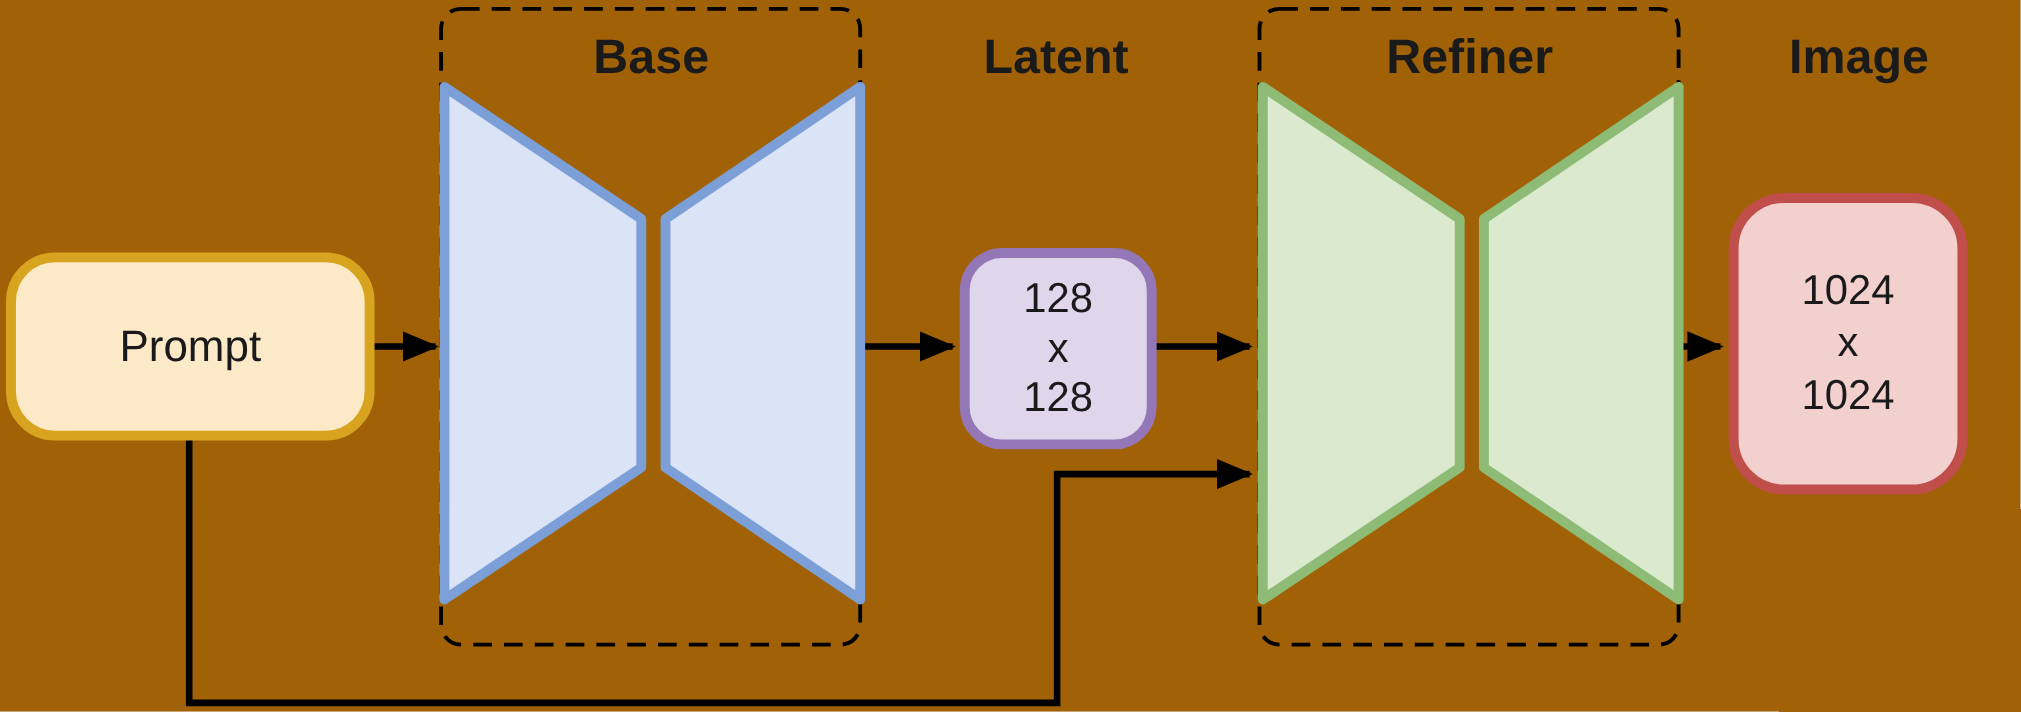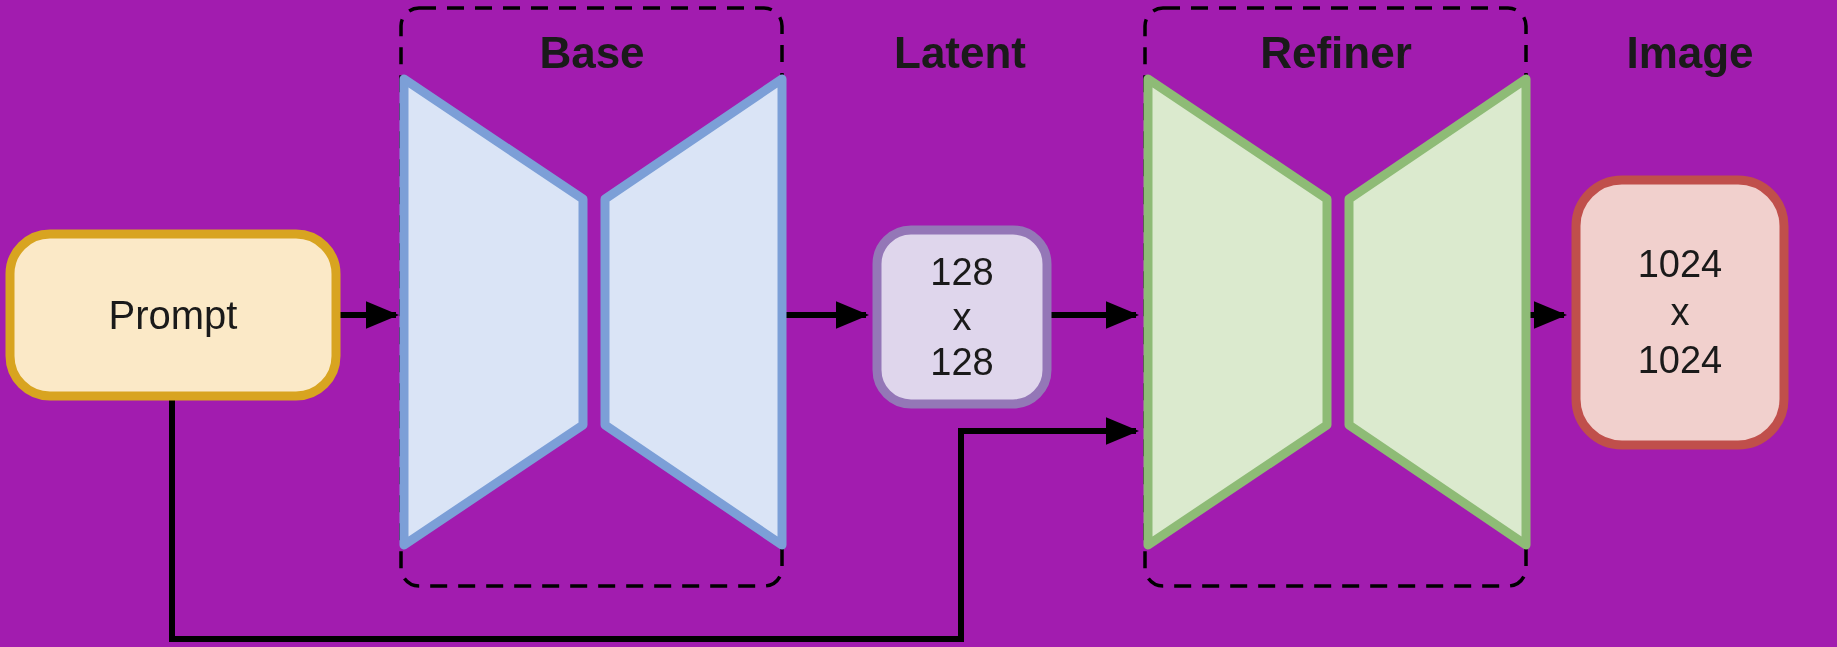--- a/index.html
+++ b/index.html
@@ -4,21 +4,21 @@
 <style>
   html, body {
     margin: 0;
     padding: 0;
     background: #ffffff;
   }
   .canvas-wrap {
     position: relative;
     width: 1837px;
     height: 647px;
-    background: #a21caf;
+    background: #a16207;
     overflow: hidden;
     font-family: "Liberation Sans", "DejaVu Sans", sans-serif;
   }
   svg {
     display: block;
   }
   .node-label {
     font-family: "Liberation Sans", "DejaVu Sans", sans-serif;
     font-size: 40px;
     font-weight: 400;

